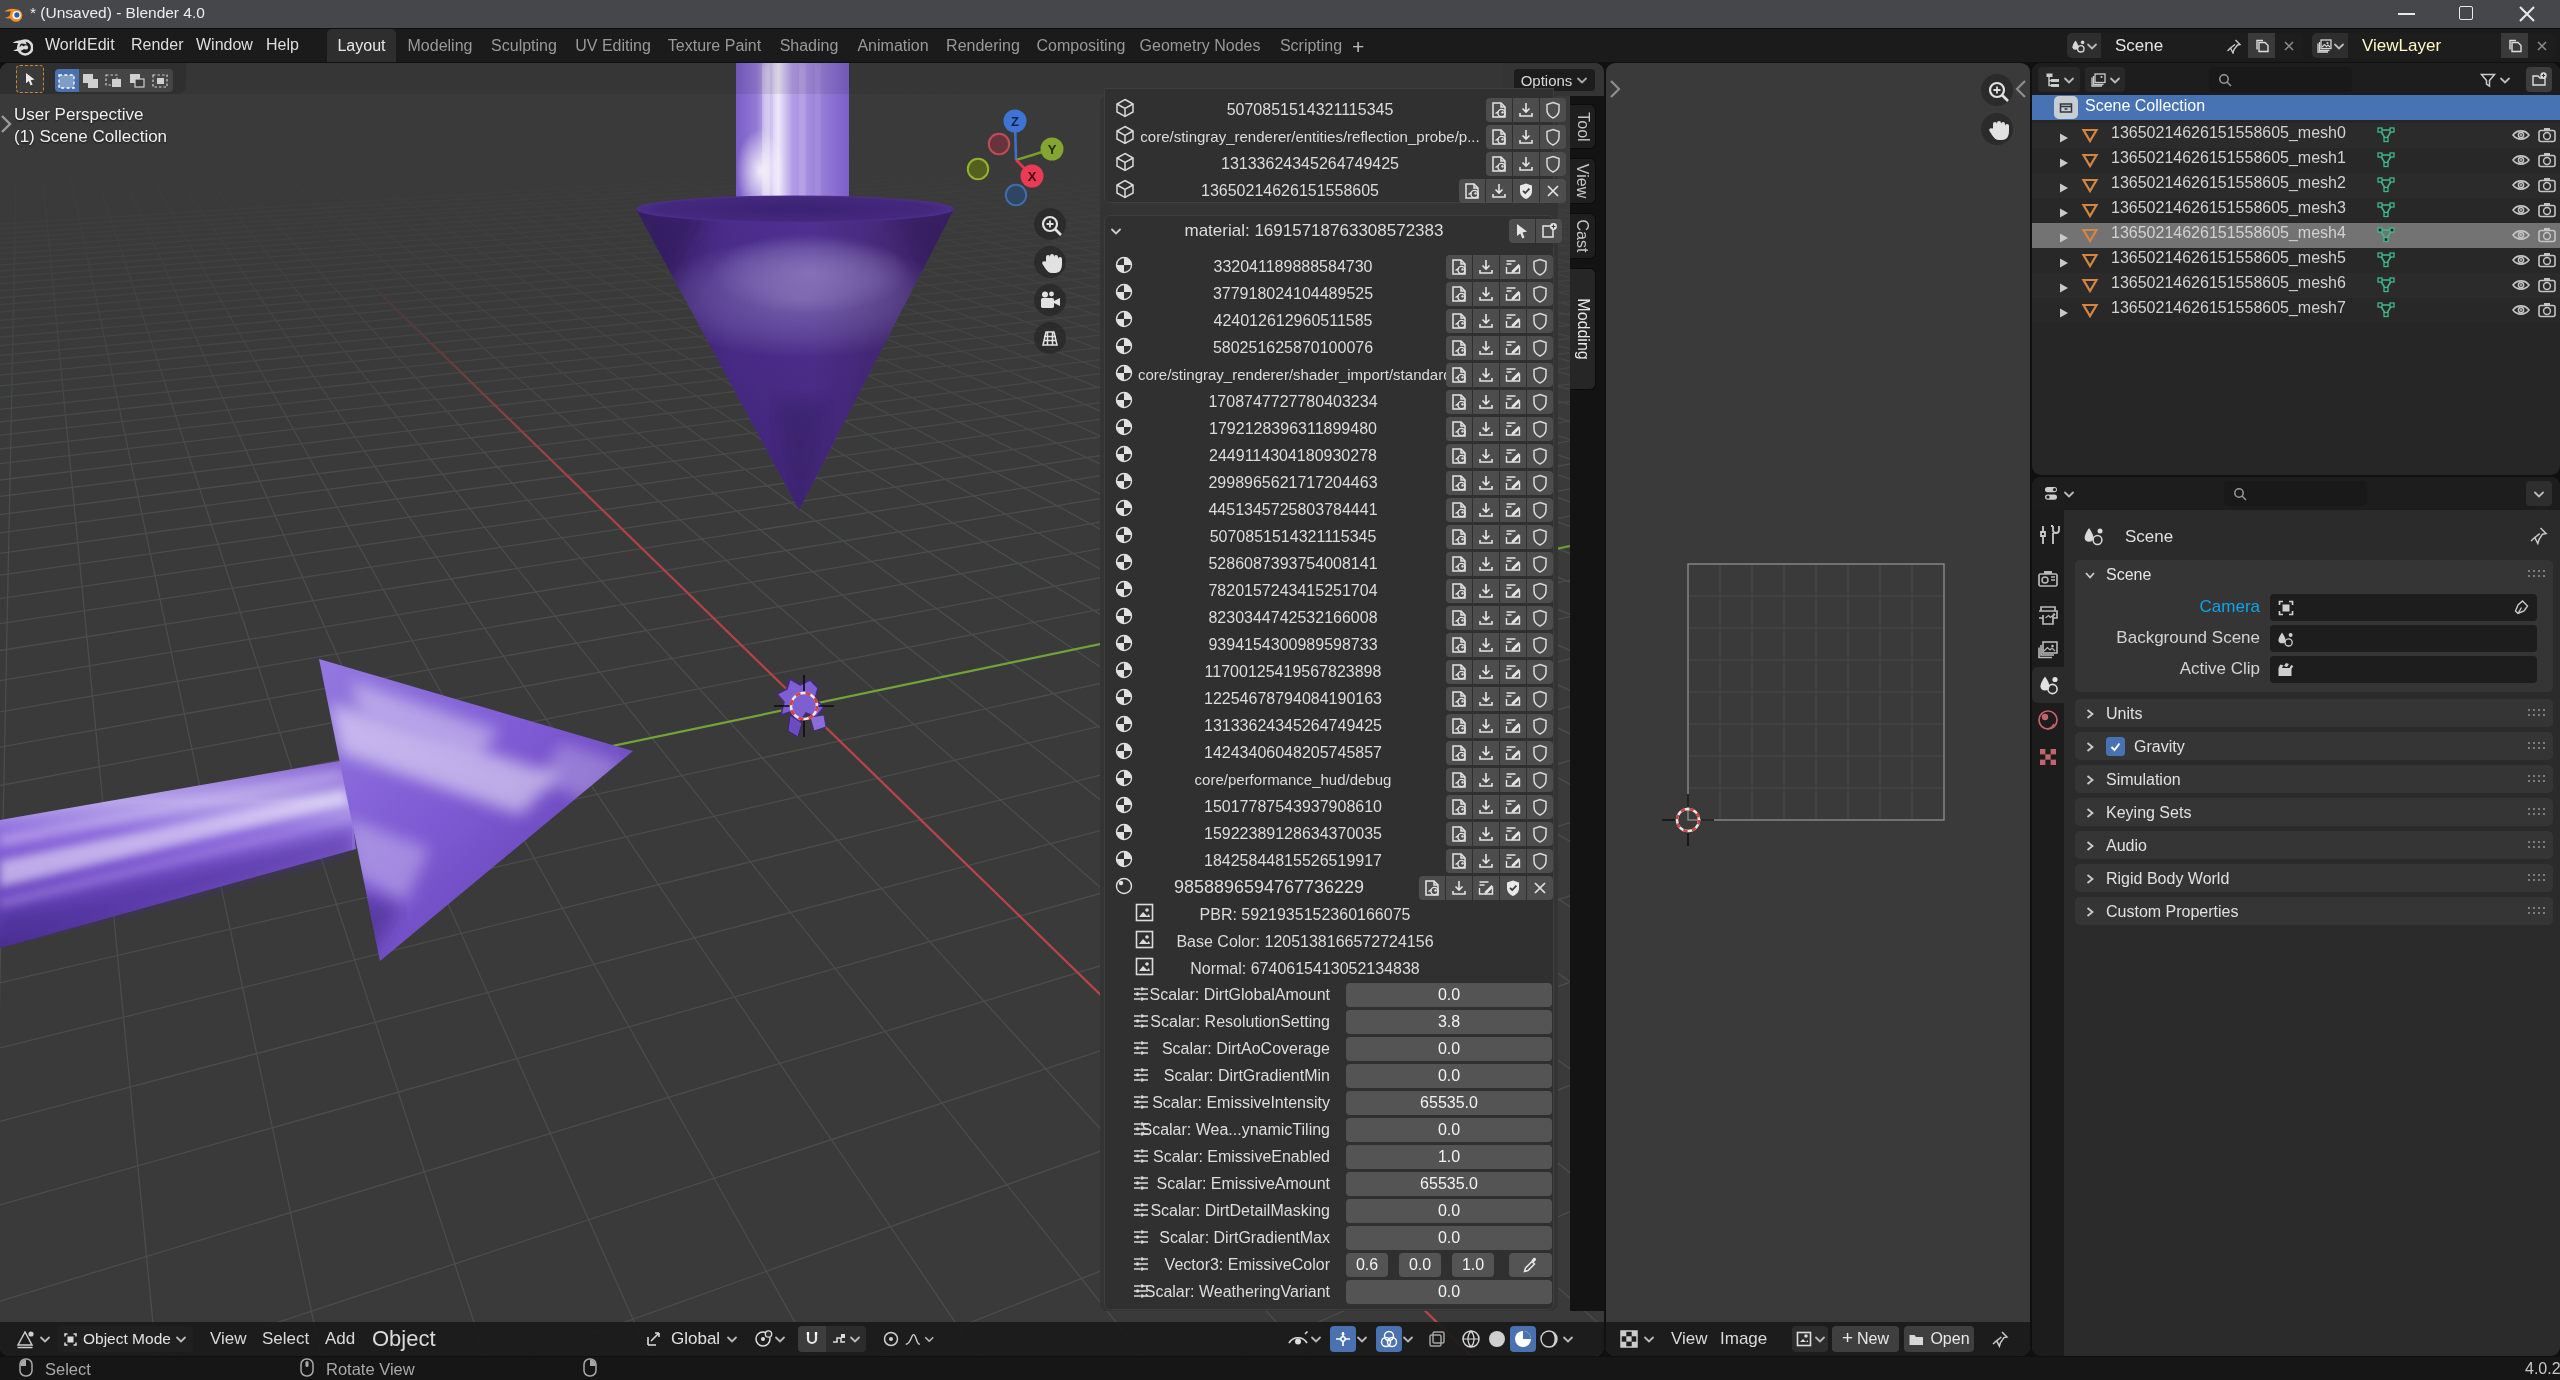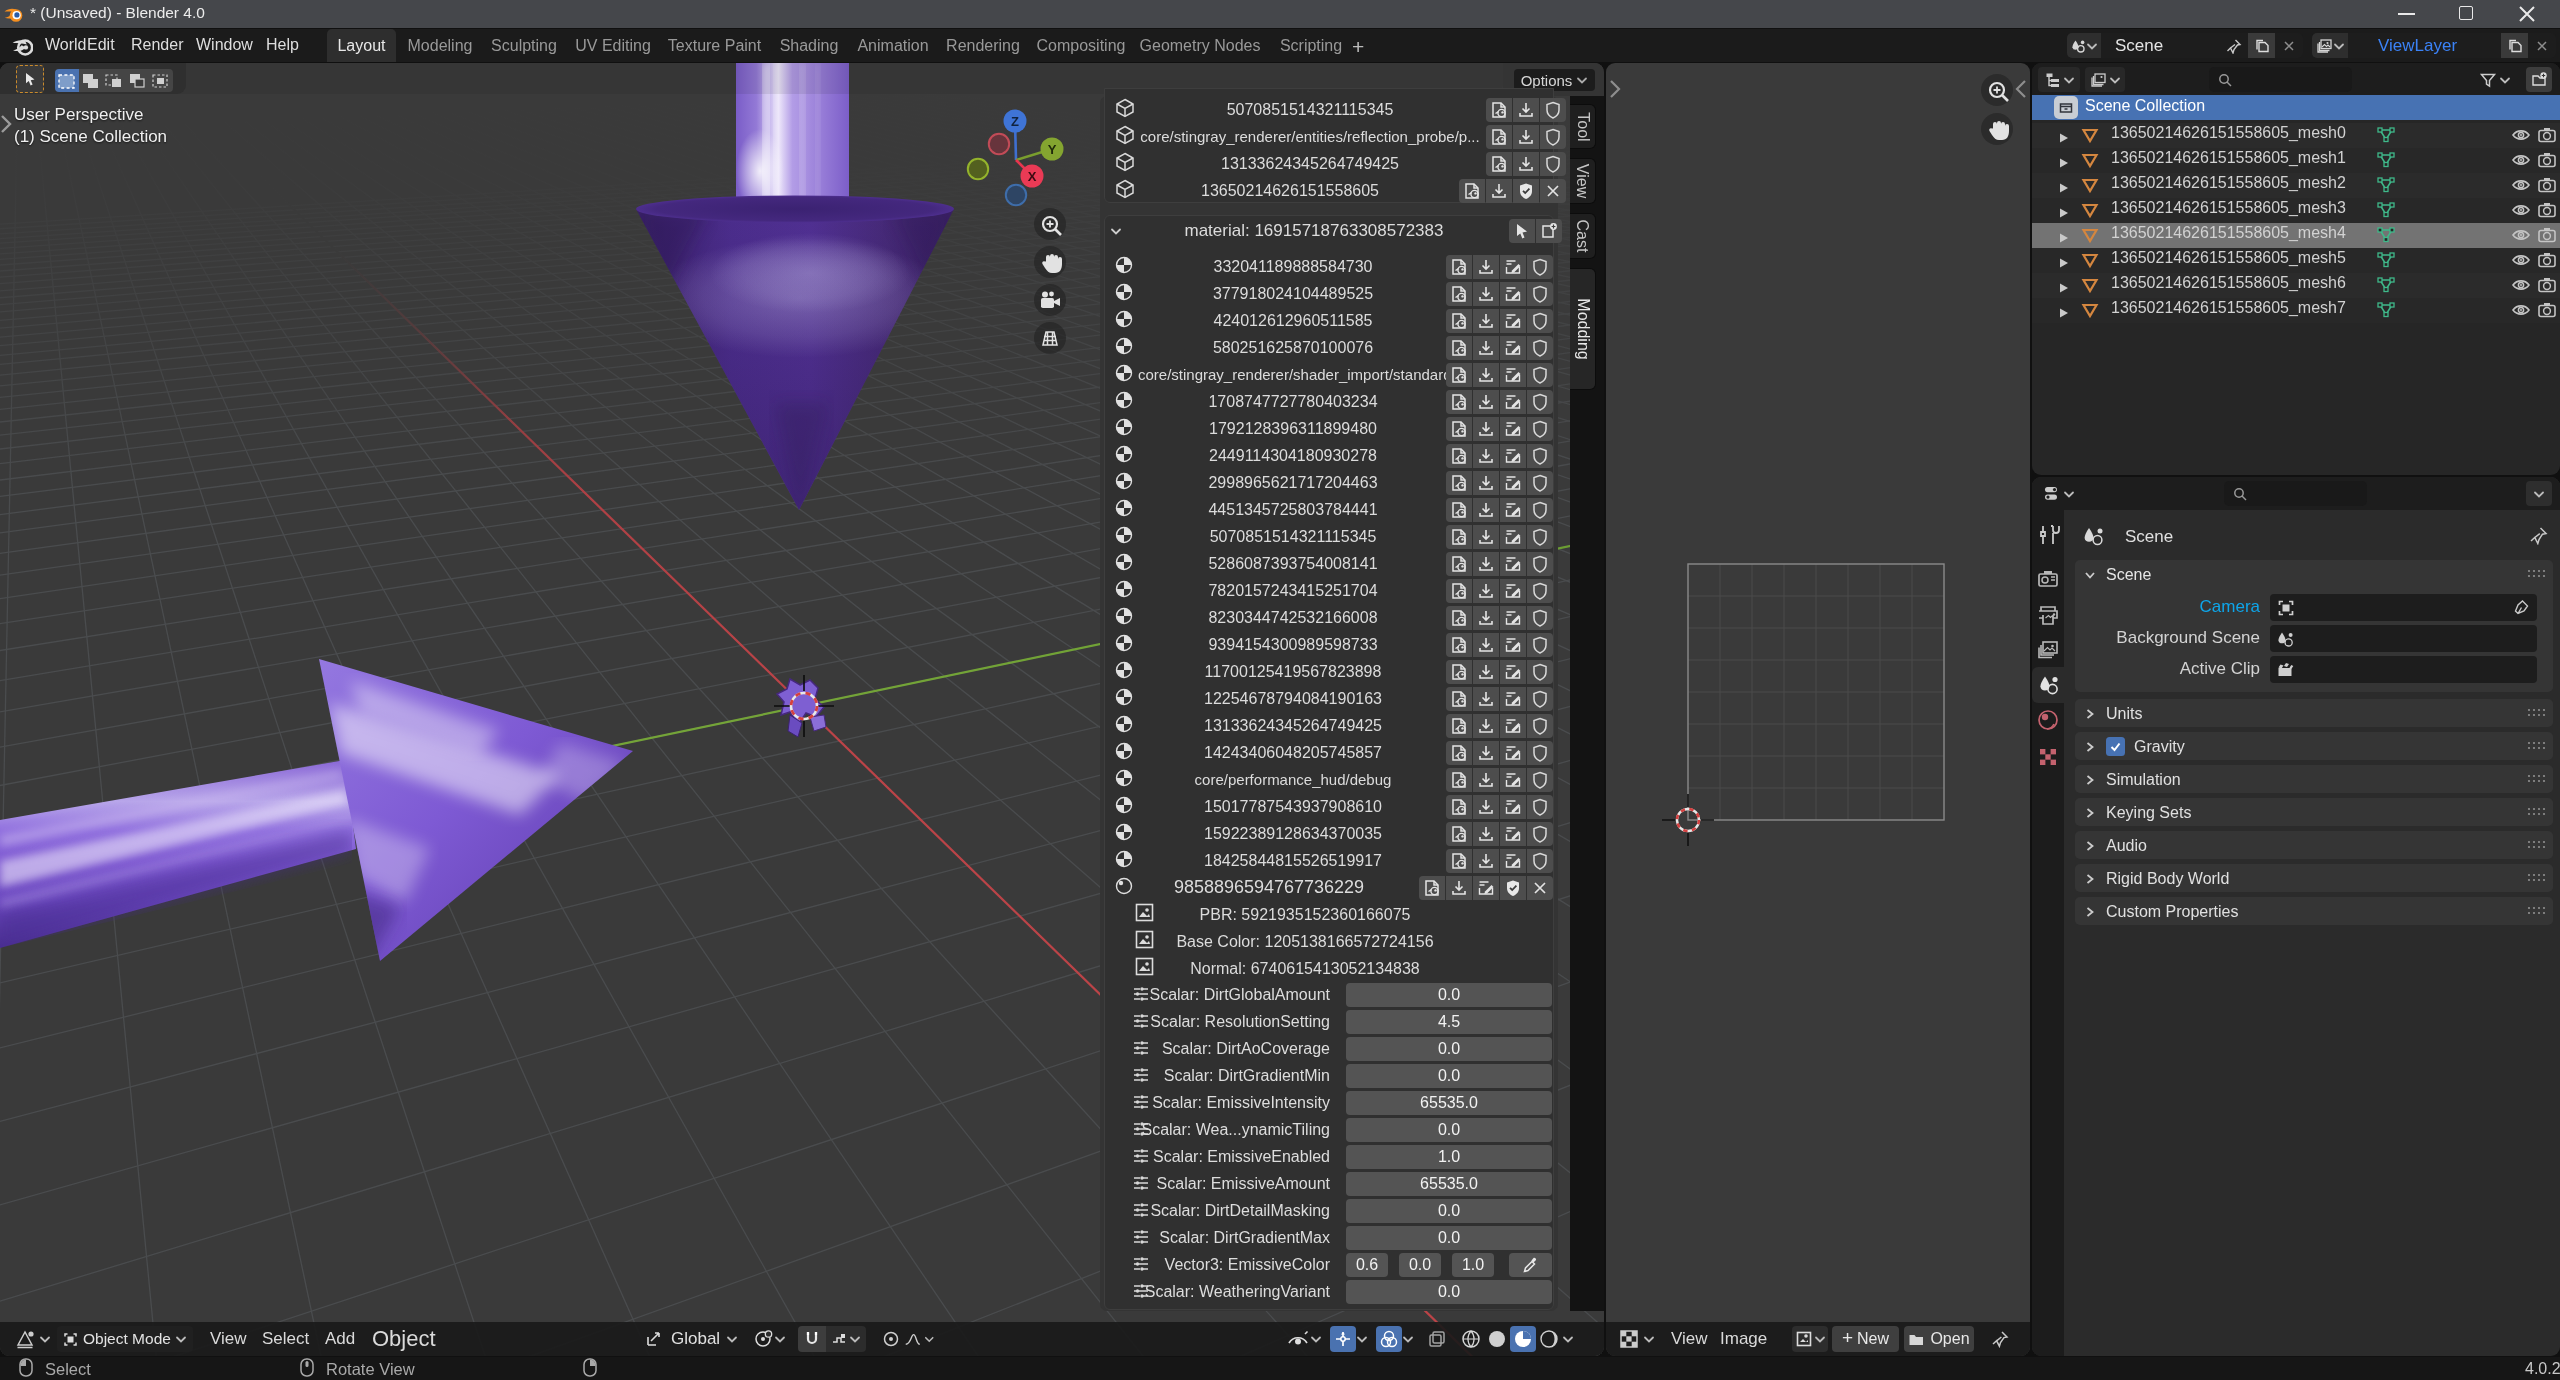--- a/index.html
+++ b/index.html
@@ -107,21 +107,21 @@
           <rect x="5" y="3" width="10" height="8.5" fill="none" stroke="#d6d6d6" stroke-width="1.3"></rect>
           <circle cx="11.5" cy="6" r="1.1" fill="#d6d6d6"></circle>
           <path d="M6 10 l2.5 -2.5 2 2 1.5 -1.5 2 2" fill="none" stroke="#d6d6d6" stroke-width="1.1"></path>
           <path d="M3.5 5 v8.5 h10" fill="none" stroke="#d6d6d6" stroke-width="1.3"></path>
           <path d="M2 6.5 v8.5 h10" fill="none" stroke="#d6d6d6" stroke-width="1.3"></path>
         </svg>
         <svg width="12" height="12" viewBox="0 0 12 12">
           <path d="M2 4.5 L6 8.5 L10 4.5" fill="none" stroke="#bbb" stroke-width="1.8" stroke-linecap="round"></path>
         </svg>
       </div>
-<div style="flex:1;color:#3b82f6;font-size:17px;padding-left:30px">ViewLayer</div>
+<div style="flex:1;color:#fef9c3;font-size:17px;padding-left:14px">ViewLayer</div>
 <div style="width:27px;height:25px;background:#3a3a3a;display:flex;align-items:center;justify-content:center">
         <svg width="16" height="16" viewBox="0 0 16 16">
           <path d="M5 4.5 h6 l3 3 v6 h-9 z" fill="none" stroke="#ddd" stroke-width="1.4"></path>
           <path d="M3 11.5 v-9 h6" fill="none" stroke="#ddd" stroke-width="1.4"></path>
         </svg>
       </div>
 <div style="width:28px;height:25px;border-radius:0 5px 5px 0;display:flex;align-items:center;justify-content:center">
         <svg width="14" height="14" viewBox="0 0 14 14">
           <path d="M3 3 L11 11 M11 3 L3 11" stroke="#8d8d8d" stroke-width="1.5"></path>
         </svg>
@@ -1560,21 +1560,21 @@
 <div class="nrow" style="left:14px;top:913px;width:430px">
 <div style="position:absolute;left:17px"><svg width="20" height="20" viewBox="0 0 20 20">
             <path d="M3 5 h6 M12 5 h5" stroke="#d8d8d8" stroke-width="1.6"></path>
             <circle cx="11" cy="5" r="1.7" fill="#d8d8d8"></circle>
             <path d="M3 10 h2 M8 10 h9" stroke="#d8d8d8" stroke-width="1.6"></path>
             <circle cx="6.5" cy="10" r="1.7" fill="#d8d8d8"></circle>
             <path d="M3 15 h6 M12 15 h5" stroke="#d8d8d8" stroke-width="1.6"></path>
             <circle cx="11" cy="15" r="1.7" fill="#d8d8d8"></circle>
           </svg></div>
 <div class="nlabel" style="left:24px;top:4px;width:192px">Scalar: ResolutionSetting</div>
-<div class="nfield" style="position:absolute;left:232px;top:1px;width:206px">4.5</div>
+<div class="nfield" style="position:absolute;left:232px;top:1px;width:206px">3.8</div>
 </div>
 <div class="nrow" style="left:14px;top:940px;width:430px">
 <div style="position:absolute;left:17px"><svg width="20" height="20" viewBox="0 0 20 20">
             <path d="M3 5 h6 M12 5 h5" stroke="#d8d8d8" stroke-width="1.6"></path>
             <circle cx="11" cy="5" r="1.7" fill="#d8d8d8"></circle>
             <path d="M3 10 h2 M8 10 h9" stroke="#d8d8d8" stroke-width="1.6"></path>
             <circle cx="6.5" cy="10" r="1.7" fill="#d8d8d8"></circle>
             <path d="M3 15 h6 M12 15 h5" stroke="#d8d8d8" stroke-width="1.6"></path>
             <circle cx="11" cy="15" r="1.7" fill="#d8d8d8"></circle>
           </svg></div>

